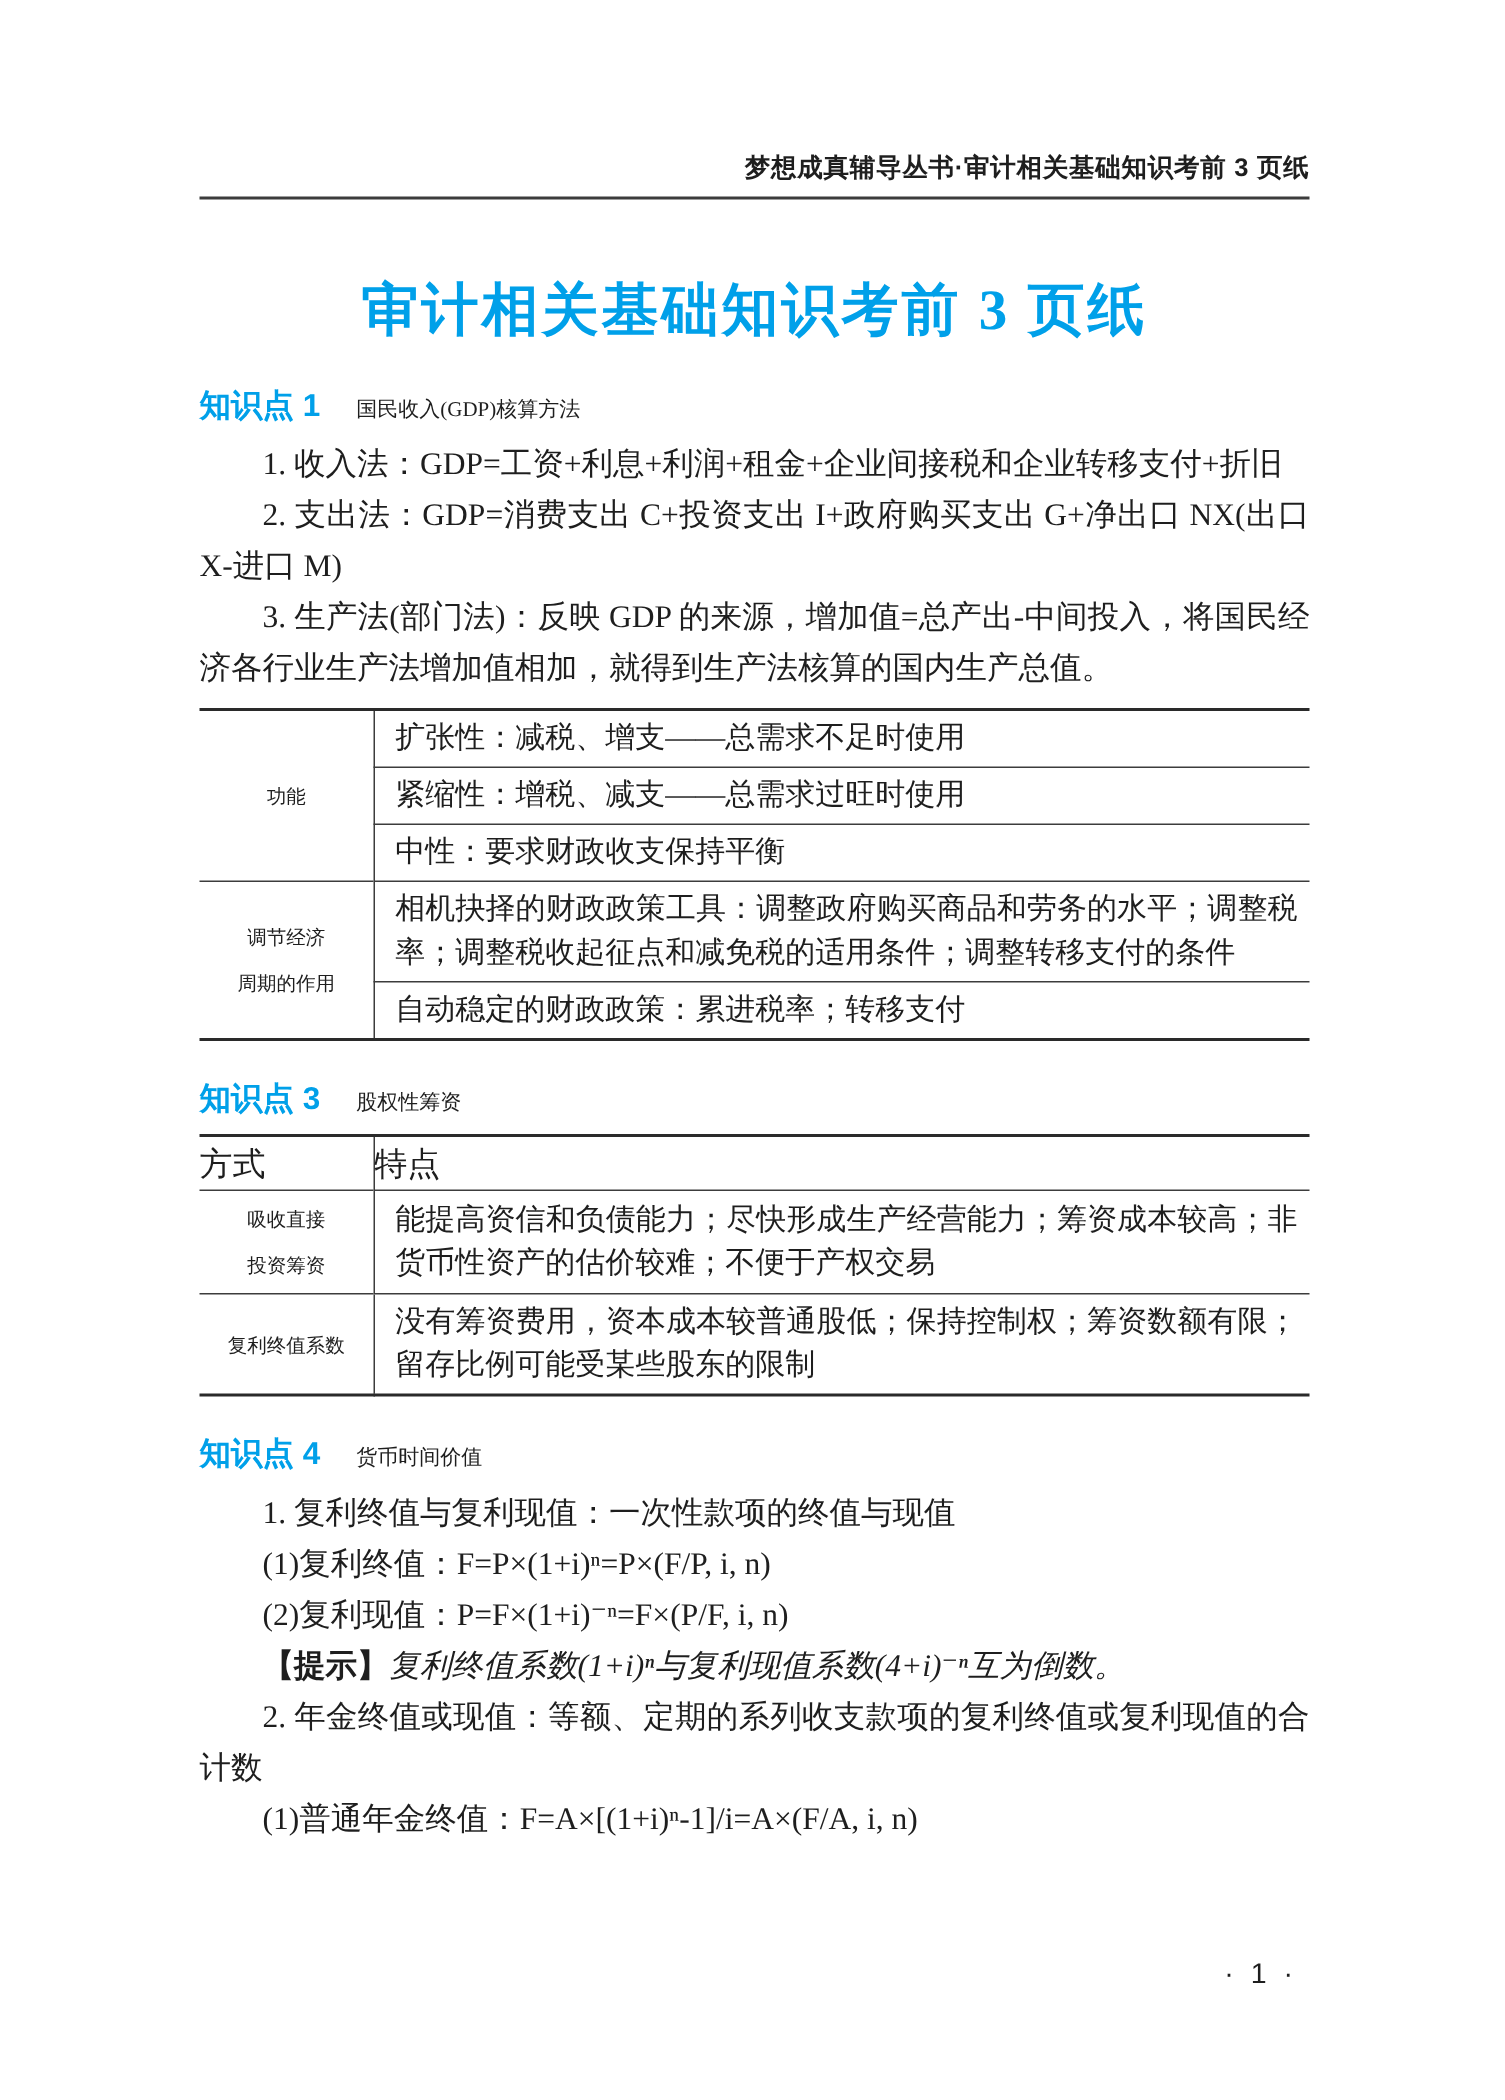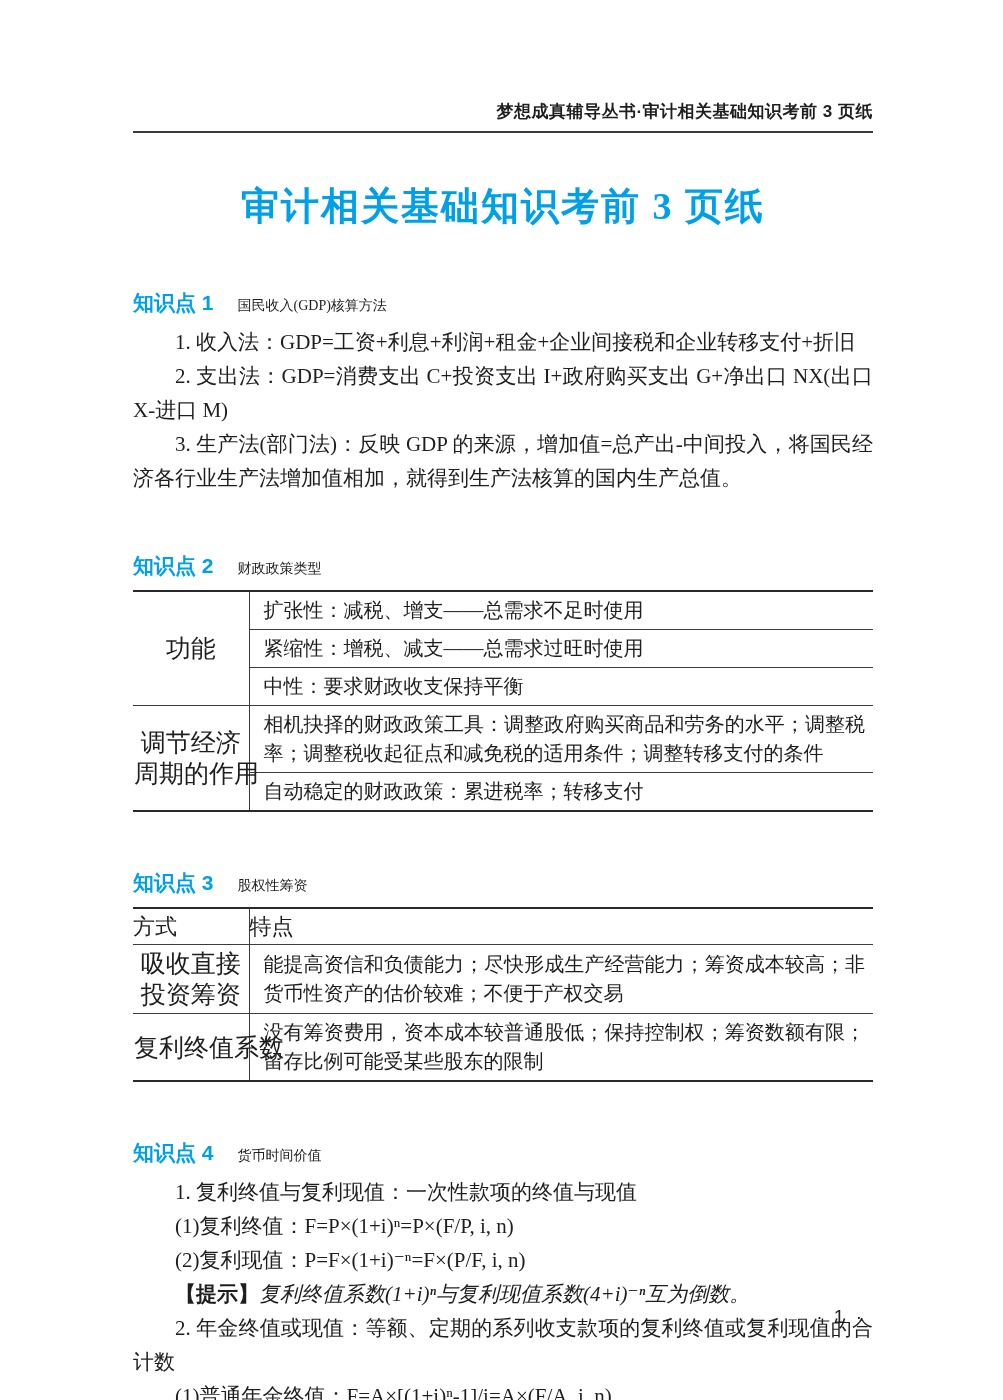--- a/index.html
+++ b/index.html
@@ -22,42 +22,42 @@
   
   .doc-title {
     margin:48px 0 0 0; text-align:center;
     font-size:38px; font-weight:bold; letter-spacing:2px; color:var(--accent);
   }
 
   
   .kp-row { display:flex; align-items:baseline; margin-top:24px; margin-bottom:8px; }
   .kp-badge {
     font-family:"Liberation Sans","DejaVu Sans",sans-serif; font-weight:bold;
-    font-size:21px; color:var(--accent); margin-right:24px; white-space:nowrap;margin-top:33px;
+    font-size:21px; color:var(--accent); margin-right:24px; white-space:nowrap;
   }
   .kp-heading { font-size:14px; }
 
   
   .para {
     font-size:21px; line-height:34px; margin:0;
     text-indent:2em; text-align:justify;
   }
   .tip-label { font-weight:bold; }
   .tip-text  { font-style:italic; }
 
   
   .kp-table {
     width:100%; border-collapse:collapse; table-layout:fixed;
     margin:10px 0 0 0; font-size:20px;
     border-top:2px solid var(--thick); border-bottom:2px solid var(--thick);
   }
   .kp-table td { vertical-align:middle; }
   .label-cell {
     text-align:center; border-right:1px solid var(--line);
-    white-space:pre; line-height:31px; padding:3px 1px; font-size:25px;
+    white-space:pre; line-height:31px; padding:3px 1px; font-size:13px;
   }
   .item-cell { padding:4px 8px 4px 14px; line-height:29px; text-align:justify; }
   tr.sub td.item-cell { border-top:1px solid var(--line); }   
   tr.group td { border-top:1px solid var(--line); }           
   .head-cell { text-align:left; font-size:22px; line-height:29px; padding:3px 0; border-right:none; white-space:normal; }
   .head-cell.first { border-right:1px solid var(--line); }
 
   .page-number {
     position:absolute; right:138px; bottom:72px;
     font-family:"Liberation Sans","DejaVu Sans",sans-serif;
@@ -77,24 +77,20 @@
     <h1 class="doc-title">审计相关基础知识考前 3 页纸</h1>
 
     <div class="kp-row">
       <span class="kp-badge">知识点 1</span>
       <span class="kp-heading">国民收入(GDP)核算方法</span>
     </div>
     <p class="para">1. 收入法：GDP=工资+利息+利润+租金+企业间接税和企业转移支付+折旧</p>
     <p class="para">2. 支出法：GDP=消费支出 C+投资支出 I+政府购买支出 G+净出口 NX(出口 X-进口 M)</p>
     <p class="para">3. 生产法(部门法)：反映 GDP 的来源，增加值=总产出-中间投入，将国民经济各行业生产法增加值相加，就得到生产法核算的国内生产总值。</p>
 
-    <div class="kp-row">
-      <span class="kp-badge">知识点 2</span>
-      <span class="kp-heading">财政政策类型</span>
-    </div>
     <table class="kp-table">
       <colgroup>
           <col style="width:116px">
           <col>
         </colgroup>
       <tbody>
           <tr>
         <td class="label-cell" rowspan="3">功能</td>
         <td class="item-cell">扩张性：减税、增支——总需求不足时使用</td>
       </tr>

